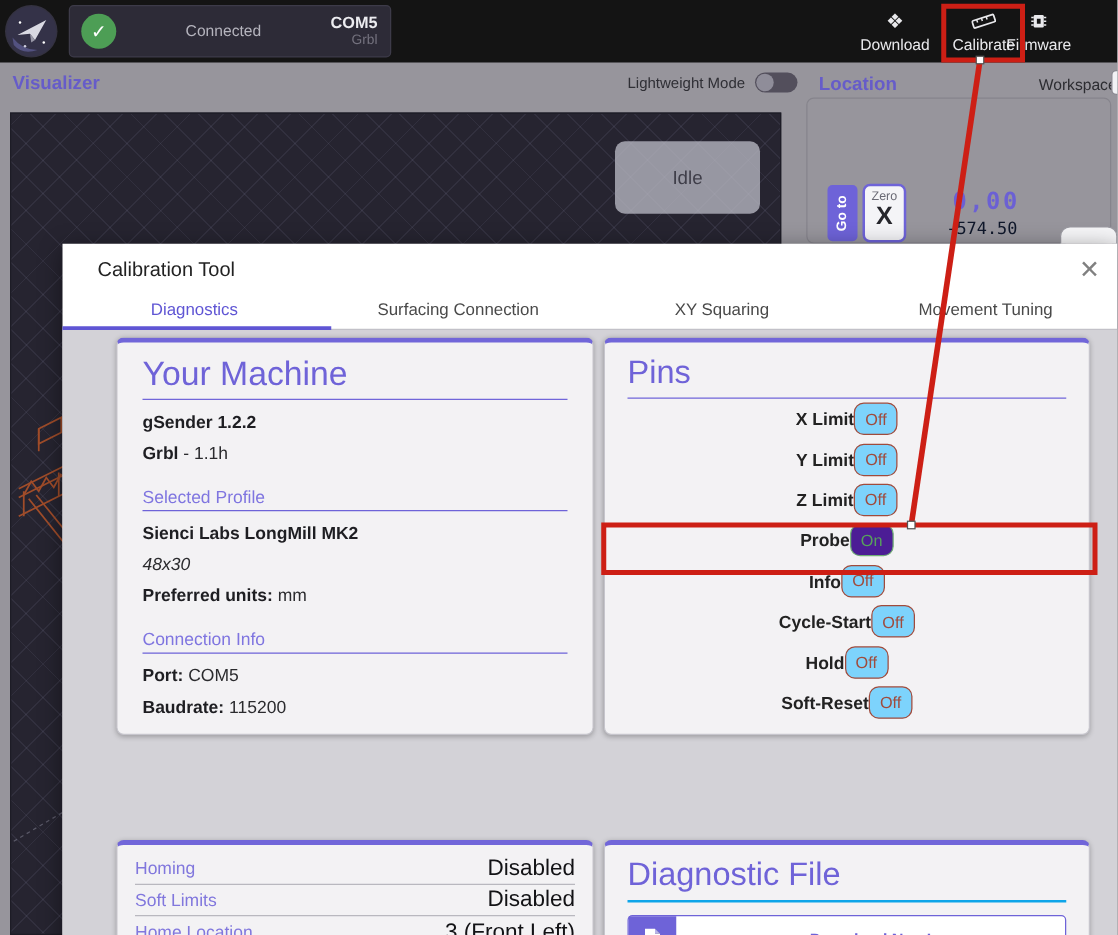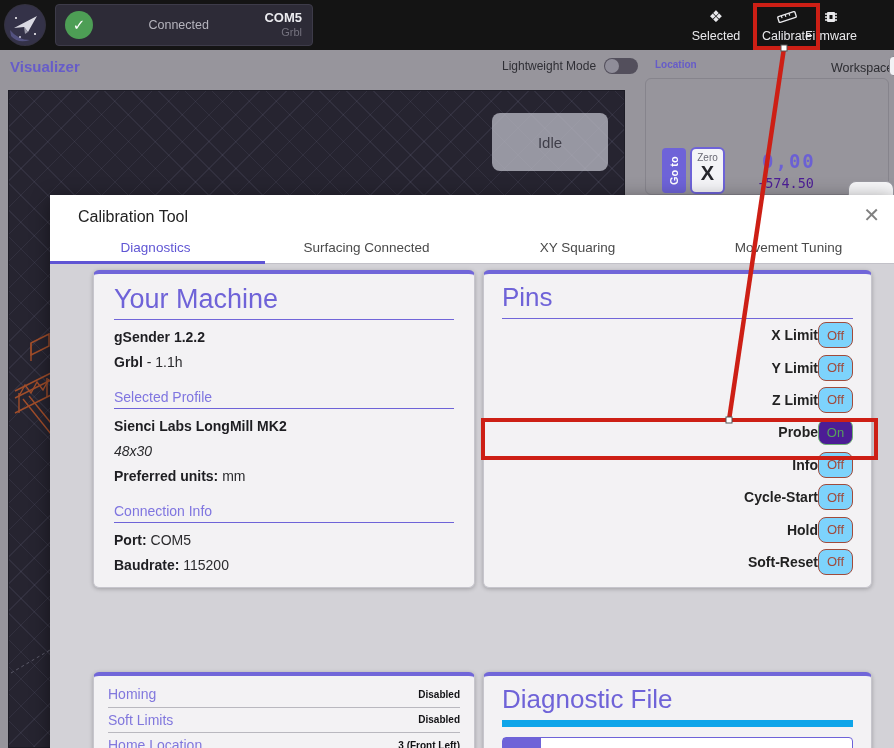--- a/index.html
+++ b/index.html
@@ -35,38 +35,38 @@
             border:1px solid #1d1c26; z-index:1;
             background-image:
               repeating-linear-gradient(45deg, transparent 0 18px, rgba(150,150,185,0.10) 18px 19px),
               repeating-linear-gradient(-45deg, transparent 0 18px, rgba(150,150,185,0.10) 18px 19px); }
   .idle-badge { position:absolute; right:16px; top:22px; width:116px; height:58px; border-radius:8px;
                 background:rgba(190,189,200,0.75); color:#3f3e49; font-size:15px;
                 display:flex; align-items:center; justify-content:center; }
   .wireframe { position:absolute; left:0; top:0; }
 
   
-  .loc-label { position:absolute; left:655px; top:59px; color:#665cc9; font-weight:bold; font-size:10px; z-index:1; }
+  .loc-label { position:absolute; left:655px; top:59px; color:#665cc9; font-weight:bold; font-size:15px; z-index:1; }
   .ws-label { position:absolute; left:831px; top:61px; color:#2c2c31; font-size:12.5px; z-index:1; }
   .ws-select { position:absolute; left:889px; top:56px; width:12px; height:20px; background:#f2f2f5;
                border:1px solid #8a8890; border-radius:4px; z-index:1; }
   .loc-box { position:absolute; left:645px; top:78px; width:244px; height:117px;
              border:1px solid #86848c; border-radius:6px; z-index:1; }
   .goto-btn { position:absolute; left:662px; top:148px; width:24px; height:45px; background:#6e63d8;
               border-radius:4px; color:#fff; font-size:11px; font-weight:bold; z-index:1;
               display:flex; align-items:center; justify-content:center; cursor:pointer;
               writing-mode:vertical-rl; transform:rotate(180deg); }
   .zero-btn { position:absolute; left:690px; top:147px; width:35px; height:47px; background:#f4f4f7;
               border:2px solid #6e63d8; border-radius:6px; z-index:1; text-align:center; cursor:pointer; }
   .zero-btn .z { font-size:10px; color:#6a6a75; margin-top:3px;text-align:center; }
   .zero-btn .ax { font-size:20px; font-weight:bold; color:#26262c; line-height:1; }
   .coord-main { position:absolute; left:762px; top:150px; font-family:"DejaVu Sans Mono",monospace;
                 font-weight:bold; font-size:19px; color:#6b60d4; letter-spacing:2px; z-index:1; }
   .coord-sub { position:absolute; left:757px; top:175px; font-family:"DejaVu Sans Mono",monospace;
-               font-size:13.5px; color:#4c1d95; z-index:1; }
+               font-size:13.5px; color:#0f172a; z-index:1; }
   .clipped-btn { position:absolute; left:848px; top:181px; width:46px; height:14px; background:#f6f6f8;
                  border:1px solid #9a99a1; border-bottom:none; border-radius:8px 8px 0 0; z-index:1; }
 
   
   .dialog { position:absolute; left:50px; top:195px; width:844px; height:604px; background:#fff;
             box-shadow:0 4px 18px rgba(0,0,0,0.45); z-index:10; }
   .dlg-header { position:relative; height:45px; }
   .dlg-title { position:absolute; left:28px; top:13px; font-size:16px; color:#222; }
   .dlg-close { position:absolute; right:14px; top:8px; font-size:20px; color:#808080; cursor:pointer; }
   .tabs { display:flex; height:23px; }
@@ -82,35 +82,35 @@
 
   .p-machine { left:43px; top:6px; width:382px; height:318px; padding:10px 20px; }
   .p-machine h2 { font-size:27px; border-bottom:1px solid #7166d9; padding-bottom:4px; }
   .pm-line { font-size:14px; color:#2b2b2e; margin-top:9px; }
   .pm-line b { color:#1e1e22; }
   .pm-sub { font-size:14px; color:#7f75e0; border-bottom:1px solid #6e63d8; padding-bottom:3px; margin-top:19px; }
   .pm-italic { font-style:italic; }
 
   .p-pins { left:433px; top:6px; width:389px; height:318px; padding:8px 18px; }
   .p-pins h2 { font-size:26px; border-bottom:1px solid #7166d9; padding-bottom:5px; }
-  .pin-row { display:flex; align-items:center; justify-content:flex-end; height:32.4px; }
+  .pin-row { display:flex; align-items:center; justify-content:center; height:32.4px; }
   .pin-row .pl { font-size:14px; font-weight:bold; color:#222; }
   .badge { width:35px; height:26px; border-radius:8px; font-size:13px; display:flex;
            align-items:center; justify-content:center; }
   .badge.off { color:#a04b3c; border:1px solid #a04b3c; background:#7dd3fc; }
   .badge.on  { color:#57a05c; border:1px solid #6fae74; background:#4c1d95; }
 
   .p-settings { left:43px; top:408px; width:382px; height:119px; padding:6px 14px; }
   .set-row { display:flex; align-items:center; justify-content:space-between; height:25.5px;
              border-bottom:1px solid #b9b8bf; }
   .set-row .sl { font-size:14px; color:#8177dd; }
-  .set-row .sv { font-size:10px; font-weight:bold; color:#121215;padding-left:19px; }
+  .set-row .sv { font-size:18px; font-weight:normal; color:#121215;padding-left:19px; }
 
   .p-diag { left:433px; top:408px; width:389px; height:160px; padding:8px 18px; }
-  .p-diag h2 { font-size:26px; border-bottom:7px solid #0ea5e9; padding-bottom:5px; }
+  .p-diag h2 { font-size:26px; border-bottom:2px solid #0ea5e9; padding-bottom:5px; }
   .dl-btn { margin-top:10px; height:38px; border:1px solid #6e63d8; border-radius:4px; background:#fff;
             display:flex; align-items:stretch; cursor:pointer; }
   .dl-icn { width:38px; background:#6e63d8; display:flex; align-items:center; justify-content:center; }
   .dl-lbl { flex:1; display:flex; align-items:center; justify-content:center;
             color:#6e63d8; font-size:13px; font-weight:bold; }
 
   
   .annotations { position:absolute; left:0; top:0; z-index:50; pointer-events:none; }
 </style>
 </head>
@@ -134,21 +134,21 @@
       <div class="conn-check">✓</div>
       <div class="conn-status">Connected</div>
       <div class="conn-port">
         <div class="port">COM5</div>
         <div class="fw">Grbl</div>
       </div>
     </div>
 
     <div class="nav-btn" style="left:684px;width:64px;">
       <div class="icn">❖</div>
-      <div class="lbl">Selected</div>
+      <div class="lbl">Download</div>
     </div>
     <div class="nav-btn" style="left:755px;width:64px;">
       <div class="icn">
         <svg width="20" height="14" viewBox="0 0 20 14">
             <g transform="rotate(-18 10 7)">
               <rect x="1" y="4" width="18" height="6" rx="1" fill="none" stroke="#e9e9ec" stroke-width="1.4"></rect>
               <path d="M5 4v2.5 M9 4v2.5 M13 4v2.5" stroke="#e9e9ec" stroke-width="1.2"></path>
             </g>
           </svg>
       </div>
@@ -207,21 +207,21 @@
   <div class="coord-sub">-574.50</div>
   <div class="clipped-btn"></div>
 
   <div class="dialog">
     <div class="dlg-header">
       <div class="dlg-title">Calibration Tool</div>
       <div class="dlg-close">✕</div>
     </div>
     <div class="tabs">
       <div class="tab active">Diagnostics</div>
-      <div class="tab">Surfacing Connected</div>
+      <div class="tab">Surfacing Connection</div>
       <div class="tab">XY Squaring</div>
       <div class="tab">Movement Tuning</div>
     </div>
     <div class="tab-line">
         <div class="tab-indicator"></div>
       </div>
 
     <div class="dlg-content">
 
       <div class="panel p-machine">

